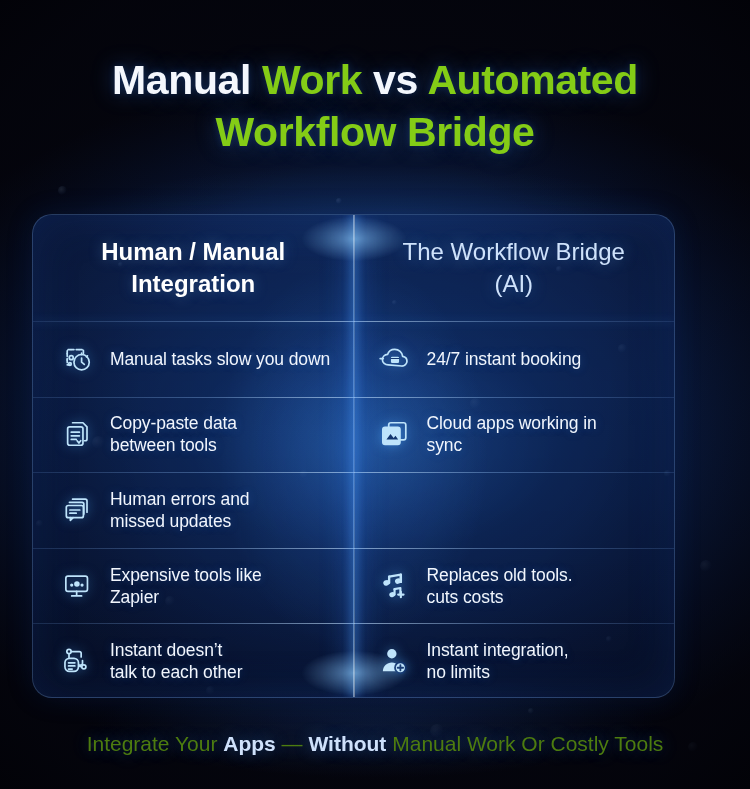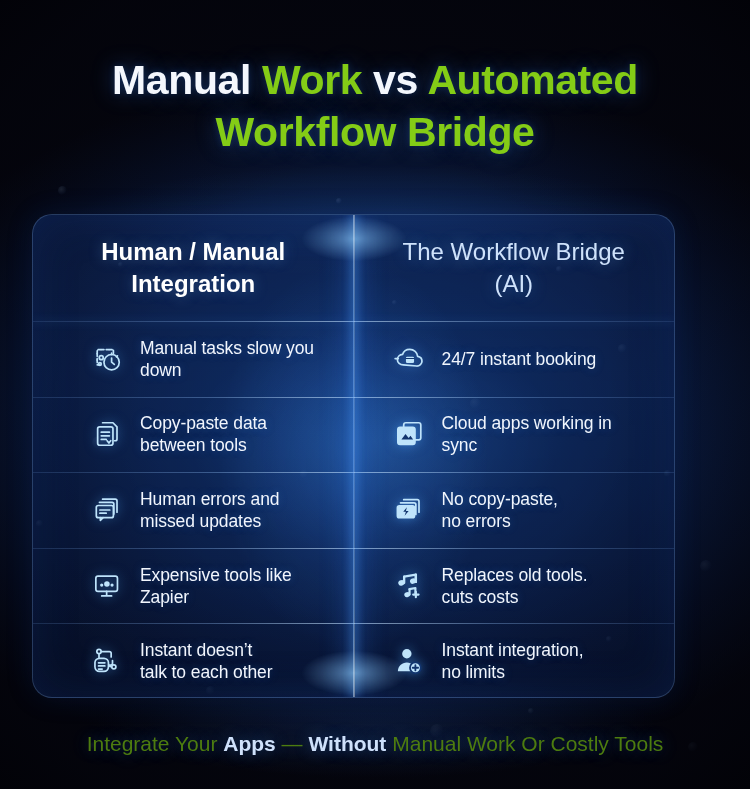--- a/index.html
+++ b/index.html
@@ -105,21 +105,20 @@
   .hsep.bright{
     box-shadow:0 0 8px rgba(70,150,250,.45);
   }
 
   
   .rows{ position:absolute; left:0; right:0; top:106px; bottom:0; }
   .row{
     position:relative;
     height:75.6px;
     display:flex;
-    margin-left:30px;
   }
   .cell{
     flex:1 1 50%;
     display:flex; align-items:center; gap:13px;
     padding:0 16px 0 26px;
   }
   .cell.right-cell{ padding-left:22px; }
   .ic{
     flex:0 0 auto; width:38px; height:38px;
     display:flex; align-items:center; justify-content:center;
@@ -272,34 +271,20 @@
             <rect x="7" y="15" width="19" height="13.5" rx="2.2"></rect>
             <path d="M11 20h11M11 23.5h7"></path>
             <path d="M11.5 28.5v3l3-3"></path>
           </svg>
         </span>
         <span class="txt">
           <span>Human errors and</span>
           <span class="l2">missed updates</span>
         </span>
       </div>
-      <div class="cell right-cell">
-        <span class="ic">
-          <svg viewBox="0 0 40 40" fill="none" stroke="#bfe4fb" stroke-width="1.9" stroke-linecap="round" stroke-linejoin="round">
-            <path d="M13 8.5h15a2 2 0 0 1 2 2v12"></path>
-            <path d="M9.5 12h15a2 2 0 0 1 2 2v11"></path>
-            <rect x="6" y="15.5" width="19" height="13" rx="2.2" fill="#bfe4fb" stroke="#bfe4fb"></rect>
-            <path d="M16.5 17l-4 5h3l-1.5 4.5 4.5-5.5h-3z" fill="#12356e" stroke="none"></path>
-          </svg>
-        </span>
-        <span class="txt">
-          <span>No copy-paste,</span>
-          <span class="l2">no errors</span>
-        </span>
-      </div>
     </div>
     <div class="hsep" style="top:226.8px"></div>
 
     <div class="row">
       <div class="cell left-cell">
         <span class="ic">
           <svg viewBox="0 0 40 40" fill="none" stroke="#bfe4fb" stroke-width="1.9" stroke-linecap="round" stroke-linejoin="round">
             <rect x="6.5" y="9" width="24" height="17" rx="2.4"></rect>
             <path d="M18.5 26v4.5M13 31h11"></path>
             <circle cx="13" cy="19" r="1.8" fill="#bfe4fb" stroke="none"></circle>

